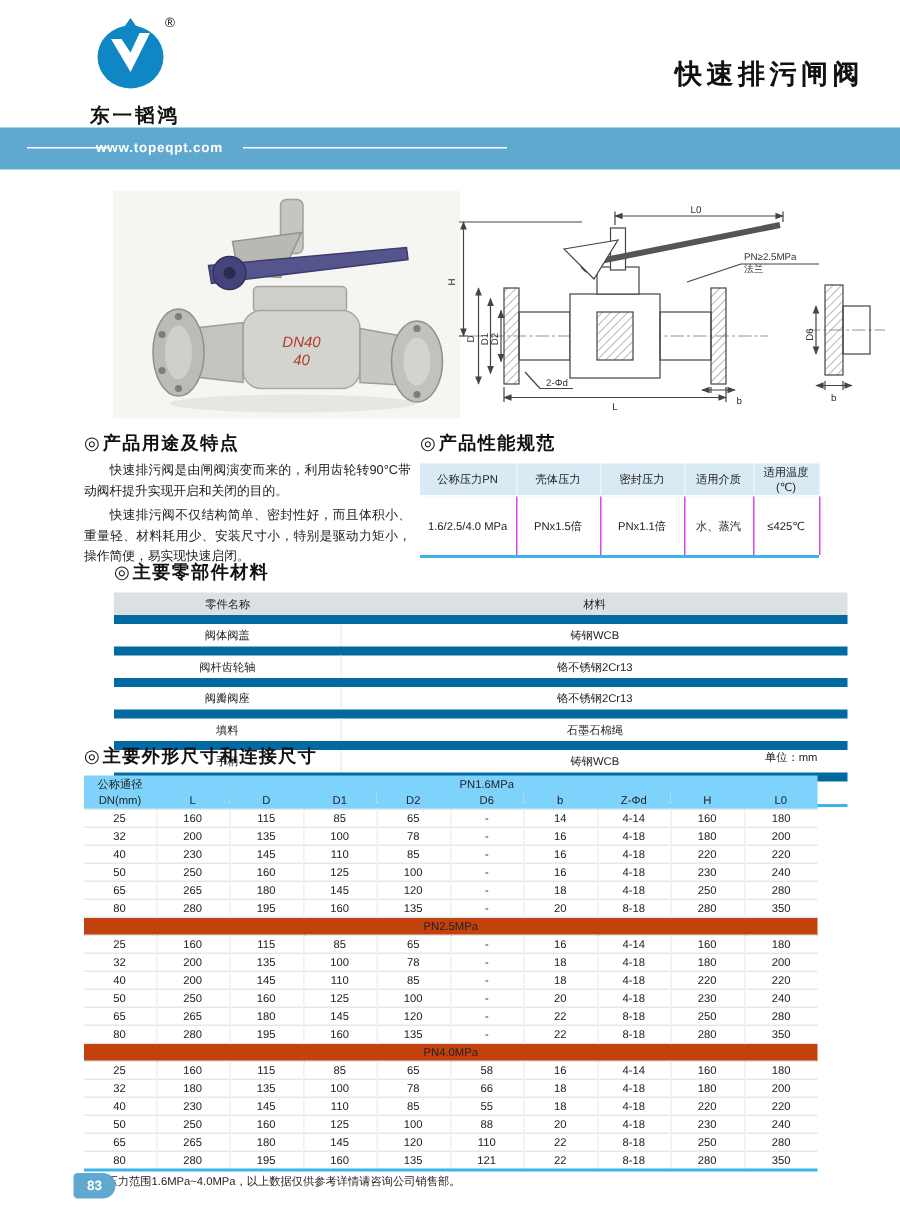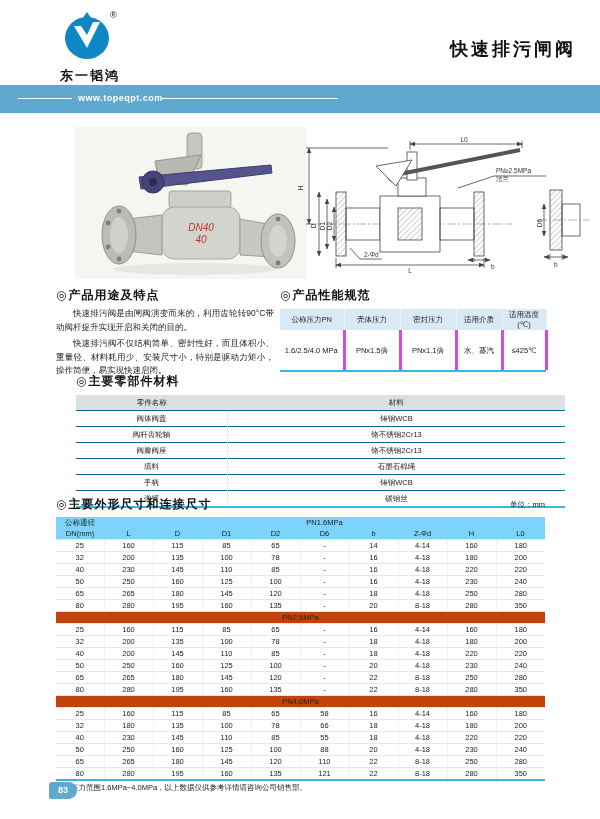--- a/index.html
+++ b/index.html
@@ -8,48 +8,48 @@
 
   
   .logo-wrap{position:absolute;left:52px;top:8px;width:76px;text-align:center;}
   .brand-name{font-size:13px;font-weight:bold;letter-spacing:2px;margin-top:1px;color:#111;}
   .doc-title{position:absolute;top:37px;right:24px;font-size:18px;font-weight:bold;
              letter-spacing:3px;color:#111;}
 
   
   .band{position:absolute;left:0;top:85px;width:600px;height:28px;background:#5FA8D0;}
   .band .rule1{position:absolute;left:18px;top:13px;width:54px;height:1px;background:#fff;}
-  .band .site{position:absolute;left:78px;top:8px;color:#fff;font-size:9px;font-weight:bold;
+  .band .site{position:absolute;left:64px;top:8px;color:#fff;font-size:9px;font-weight:bold;
               letter-spacing:.5px;}
   .band .rule2{position:absolute;left:162px;top:13px;width:176px;height:1px;background:#fff;}
 
   
   .photo{position:absolute;left:75px;top:127px;}
   .drawing{position:absolute;left:298px;top:136px;}
 
   
   .sec-title{font-size:12px;font-weight:bold;color:#111;letter-spacing:1px;}
   .sec-title .marker{margin-right:1px;}
   .unit{float:right;font-weight:normal;font-size:7.5px;letter-spacing:0;color:#222;margin-top:4px;}
 
   .usage{position:absolute;left:56px;top:287px;width:218px;}
   .usage p{margin:3px 0 0 0;font-size:8.5px;line-height:13.5px;text-indent:17px;
            color:#222;text-align:justify;}
 
   .perf{position:absolute;left:280px;top:287px;width:266px;}
   .perf table{width:100%;border-collapse:collapse;table-layout:fixed;margin-top:5px;
               font-size:7.5px;}
   .perf th{background:#D9EAF4;font-weight:normal;height:17px;border-right:1px solid #eef5f9;color:#222;margin-left:25px;}
-  .perf td{height:37px;text-align:center;border-right:3px solid #d946ef;border-top:1px solid #fff;color:#222;}
+  .perf td{height:37px;text-align:center;border-right:1px solid #d946ef;border-top:1px solid #fff;color:#222;}
   .cyan-line{height:2px;background:#3AB5E6;}
 
   .materials{position:absolute;left:56px;top:373px;width:489px;margin-left:20px;}
   .materials table{width:100%;border-collapse:collapse;table-layout:fixed;margin-top:5px;font-size:7.5px;}
   .materials th{background:#DBE0E3;font-weight:normal;height:13px;color:#222;}
-  .materials td{height:13px;text-align:center;border-top:1px solid #0369a1;
+  .materials td{height:13px;text-align:center;border-top:6px solid #0369a1;
                 border-left:1px solid #eceff1;color:#222;}
   .materials td:first-child{border-left:none;}
 
   .dims{position:absolute;left:56px;top:496px;width:489px;}
   .dims table{width:100%;border-collapse:collapse;table-layout:fixed;margin-top:4px;font-size:7.5px;}
   .dims th{background:#7dd3fc;font-weight:normal;height:11px;color:#222;padding:0;}
   .dims td{height:11px;text-align:center;border-top:1px solid #e4e8ea;
            border-left:1px solid #eef1f2;color:#222;padding:0;}
   .dims td:first-child{border-left:none;}
   .dims td.group-band{background:#c2410c;border-left:none;}

